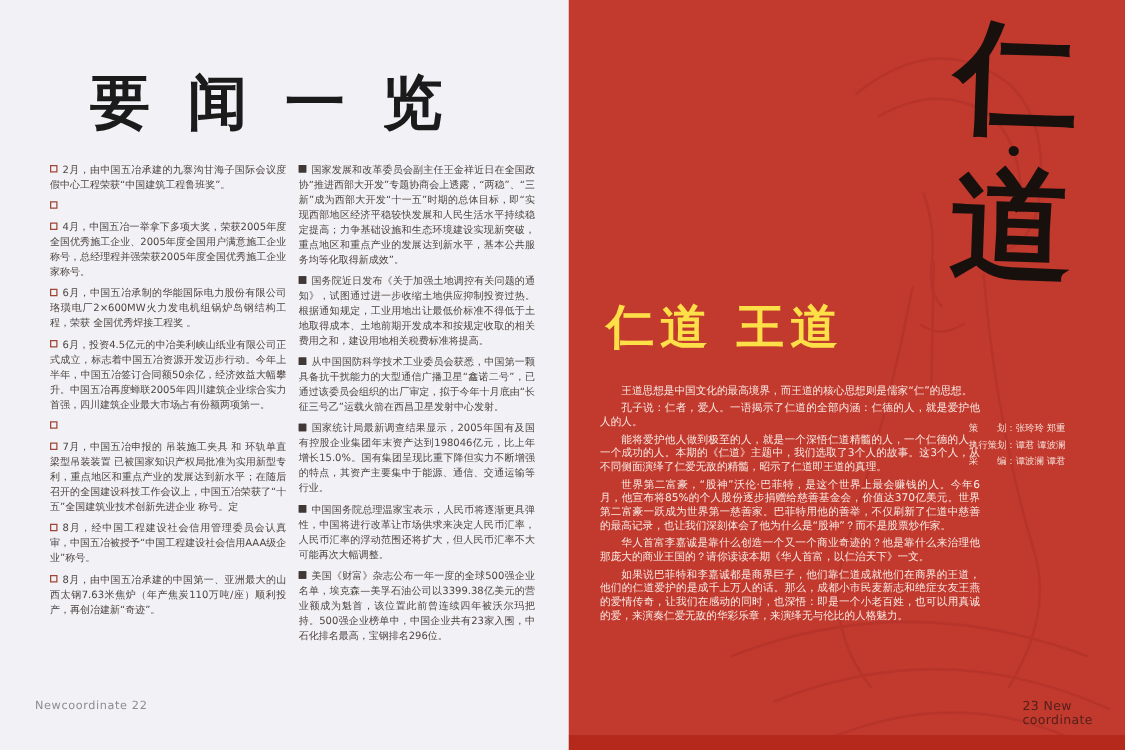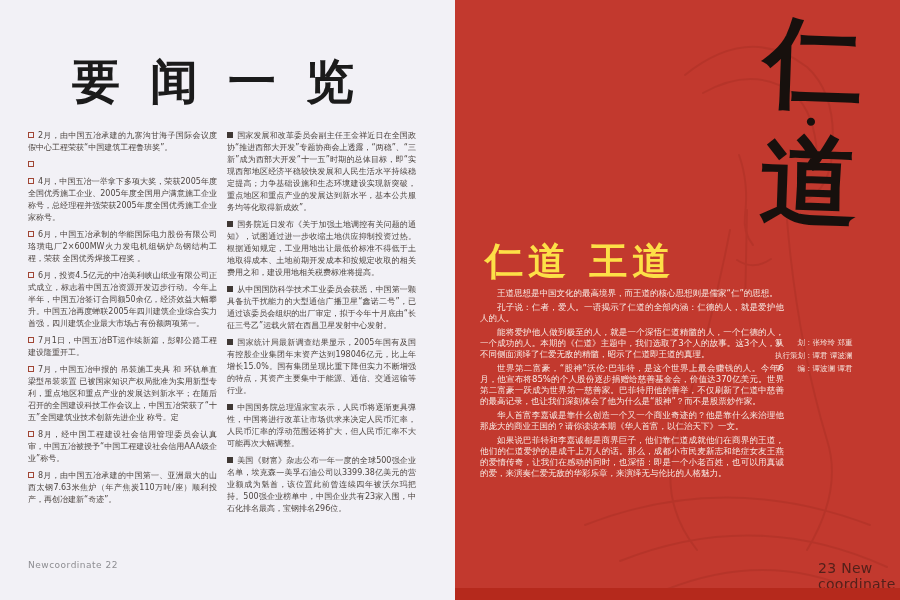--- a/index.html
+++ b/index.html
@@ -16,21 +16,21 @@
     position: absolute; left: 0; top: 0; width: 455px; height: 600px;
     background: #f2f1f6;
   }
   .headline {
     position: absolute; left: 72px; top: 50px;
     font-size: 48px; font-weight: bold; color: #1b1b1b;
     letter-spacing: 30px; white-space: nowrap;
     font-family: "DejaVu Sans", sans-serif;
   }
   .cols {
-    position: absolute; left: 28px; top: 130px; width: 390px;
+    position: absolute; left: 40px; top: 130px; width: 390px;
     display: flex; gap: 10px;
   }
   .col { width: 189px; }
   .news-item {
     margin: 0 0 5px 0;
     font-size: 8px; line-height: 12px; color: #4d4540;
     text-align: justify;
   }
   .sq {
     display: inline-block; width: 6px; height: 6px; margin-right: 4px;
@@ -64,46 +64,46 @@
     position: absolute; left: 30px; top: 236px;
     color: #fde047; font-size: 38px; font-weight: bold;
     letter-spacing: 5px; white-space: nowrap;
     font-family: "DejaVu Serif", serif;
   }
   .credits {
     position: absolute; left: 320px; top: 288px;
     color: #f3ddd6; font-size: 7.5px; line-height: 13px; white-space: nowrap; margin-top: 48px;
   }
   .body-text {
-    position: absolute; left: 25px; top: 288px; width: 304px;
+    position: absolute; left: 25px; top: 308px; width: 304px;
     color: #f8eae4; font-size: 8.5px; line-height: 11px;
     text-align: justify;
   }
   .body-text p { margin: 0 0 3px 0; text-indent: 2em; }
   .footer-right {
     position: absolute; left: 363px; top: 560px;
-    font-size: 14px; color: #54201a; letter-spacing: 0.3px;
+    font-size: 10px; color: #54201a; letter-spacing: 0.3px;
   }
 </style>
 </head>
 <body>
 
 <div class="spread">
 
   <div class="left-page">
     <div class="headline">要闻一览</div>
 
     <div class="cols">
       <div class="col">
         <p class="news-item"><span class="sq open"></span><span>2月，由中国五冶承建的九寨沟甘海子国际会议度假中心工程荣获“中国建筑工程鲁班奖”。</span></p>
         <p class="news-item"><span class="sq open"></span></p>
         <p class="news-item"><span class="sq open"></span><span>4月，中国五冶一举拿下多项大奖，荣获2005年度全国优秀施工企业、2005年度全国用户满意施工企业称号，总经理程并强荣获2005年度全国优秀施工企业家称号。</span></p>
         <p class="news-item"><span class="sq open"></span><span>6月，中国五冶承制的华能国际电力股份有限公司珞璜电厂2×600MW火力发电机组锅炉岛钢结构工程，荣获 全国优秀焊接工程奖 。</span></p>
         <p class="news-item"><span class="sq open"></span><span>6月，投资4.5亿元的中冶美利峡山纸业有限公司正式成立，标志着中国五冶资源开发迈步行动。今年上半年，中国五冶签订合同额50余亿，经济效益大幅攀升。中国五冶再度蝉联2005年四川建筑企业综合实力首强，四川建筑企业最大市场占有份额两项第一。</span></p>
-        <p class="news-item"><span class="sq open"></span><span>7月1日，中国五冶BT运作续新篇，彭郫公路工程建设隆重开工。</span></p>
+        <p class="news-item"><span class="sq open"></span></p>
         <p class="news-item"><span class="sq open"></span><span>7月，中国五冶申报的 吊装施工夹具 和 环轨单直梁型吊装装置 已被国家知识产权局批准为实用新型专利，重点地区和重点产业的发展达到新水平；在随后召开的全国建设科技工作会议上，中国五冶荣获了“十五”全国建筑业技术创新先进企业 称号。定</span></p>
         <p class="news-item"><span class="sq open"></span><span>8月，经中国工程建设社会信用管理委员会认真审，中国五冶被授予“中国工程建设社会信用AAA级企业”称号。</span></p>
         <p class="news-item"><span class="sq open"></span><span>8月，由中国五冶承建的中国第一、亚洲最大的山西太钢7.63米焦炉（年产焦炭110万吨/座）顺利投产，再创冶建新“奇迹”。</span></p>
       </div>
       <div class="col">
         <p class="news-item"><span class="sq solid"></span><span>国家发展和改革委员会副主任王金祥近日在全国政协“推进西部大开发”专题协商会上透露，“两稳”、“三新”成为西部大开发“十一五”时期的总体目标，即“实现西部地区经济平稳较快发展和人民生活水平持续稳定提高；力争基础设施和生态环境建设实现新突破，重点地区和重点产业的发展达到新水平，基本公共服务均等化取得新成效”。</span></p>
         <p class="news-item"><span class="sq solid"></span><span>国务院近日发布《关于加强土地调控有关问题的通知》，试图通过进一步收缩土地供应抑制投资过热。根据通知规定，工业用地出让最低价标准不得低于土地取得成本、土地前期开发成本和按规定收取的相关费用之和，建设用地相关税费标准将提高。</span></p>
         <p class="news-item"><span class="sq solid"></span><span>从中国国防科学技术工业委员会获悉，中国第一颗具备抗干扰能力的大型通信广播卫星“鑫诺二号”，已通过该委员会组织的出厂审定，拟于今年十月底由“长征三号乙”运载火箭在西昌卫星发射中心发射。</span></p>
         <p class="news-item"><span class="sq solid"></span><span>国家统计局最新调查结果显示，2005年国有及国有控股企业集团年末资产达到198046亿元，比上年增长15.0%。国有集团呈现比重下降但实力不断增强的特点，其资产主要集中于能源、通信、交通运输等行业。</span></p>
         <p class="news-item"><span class="sq solid"></span><span>中国国务院总理温家宝表示，人民币将逐渐更具弹性，中国将进行改革让市场供求来决定人民币汇率，人民币汇率的浮动范围还将扩大，但人民币汇率不大可能再次大幅调整。</span></p>

